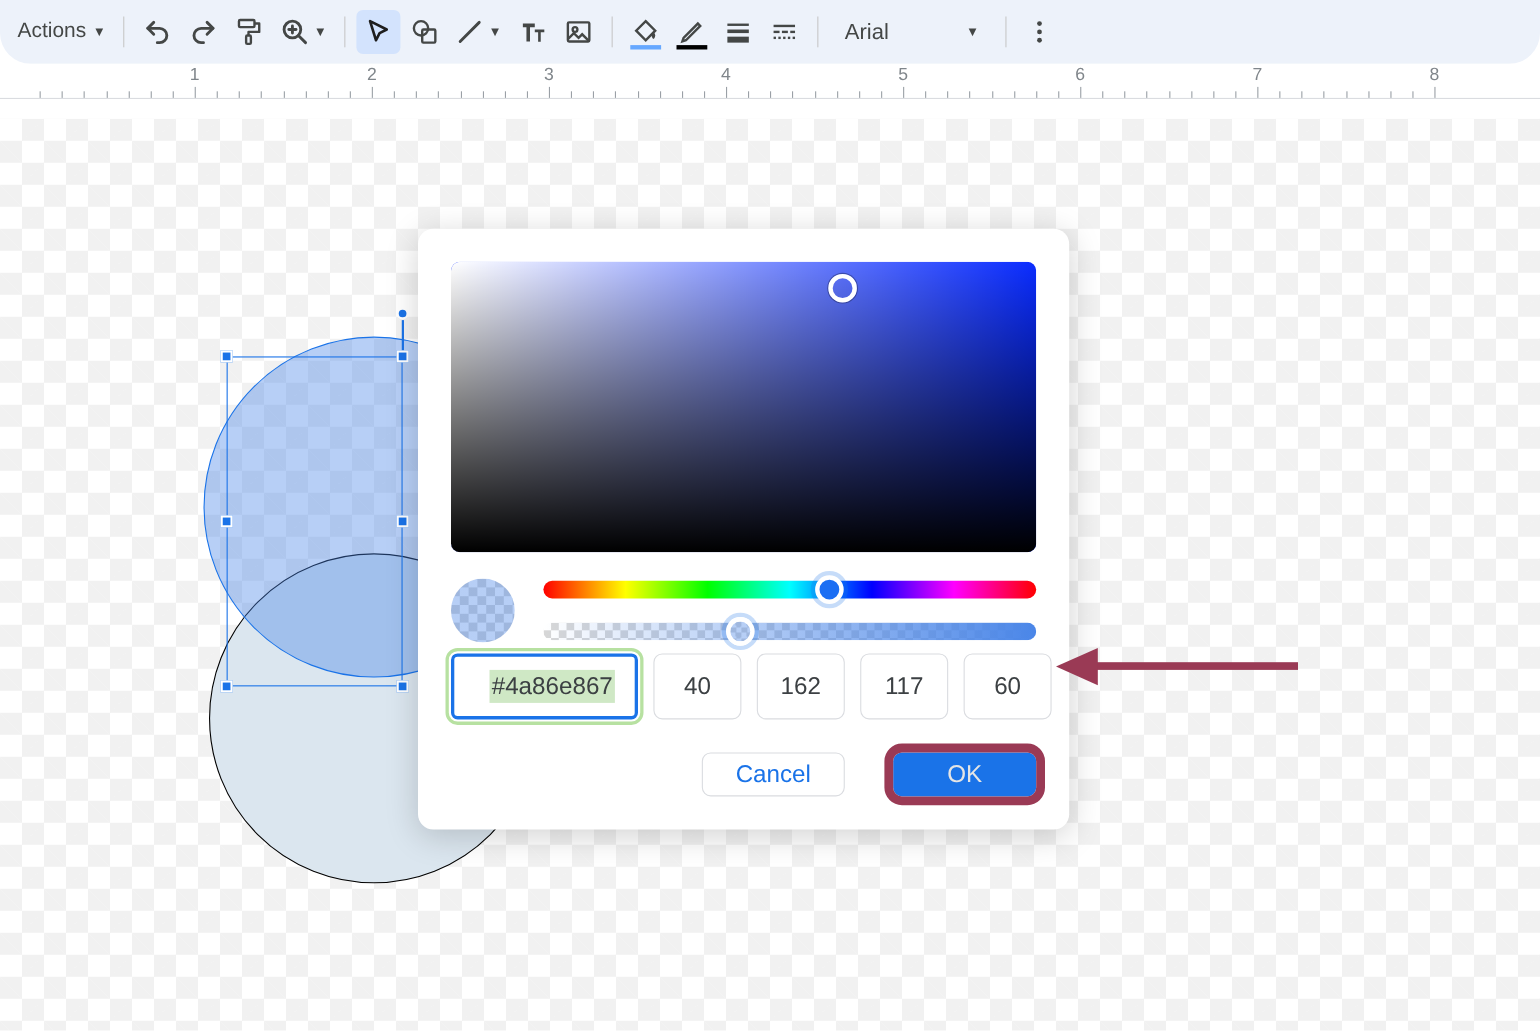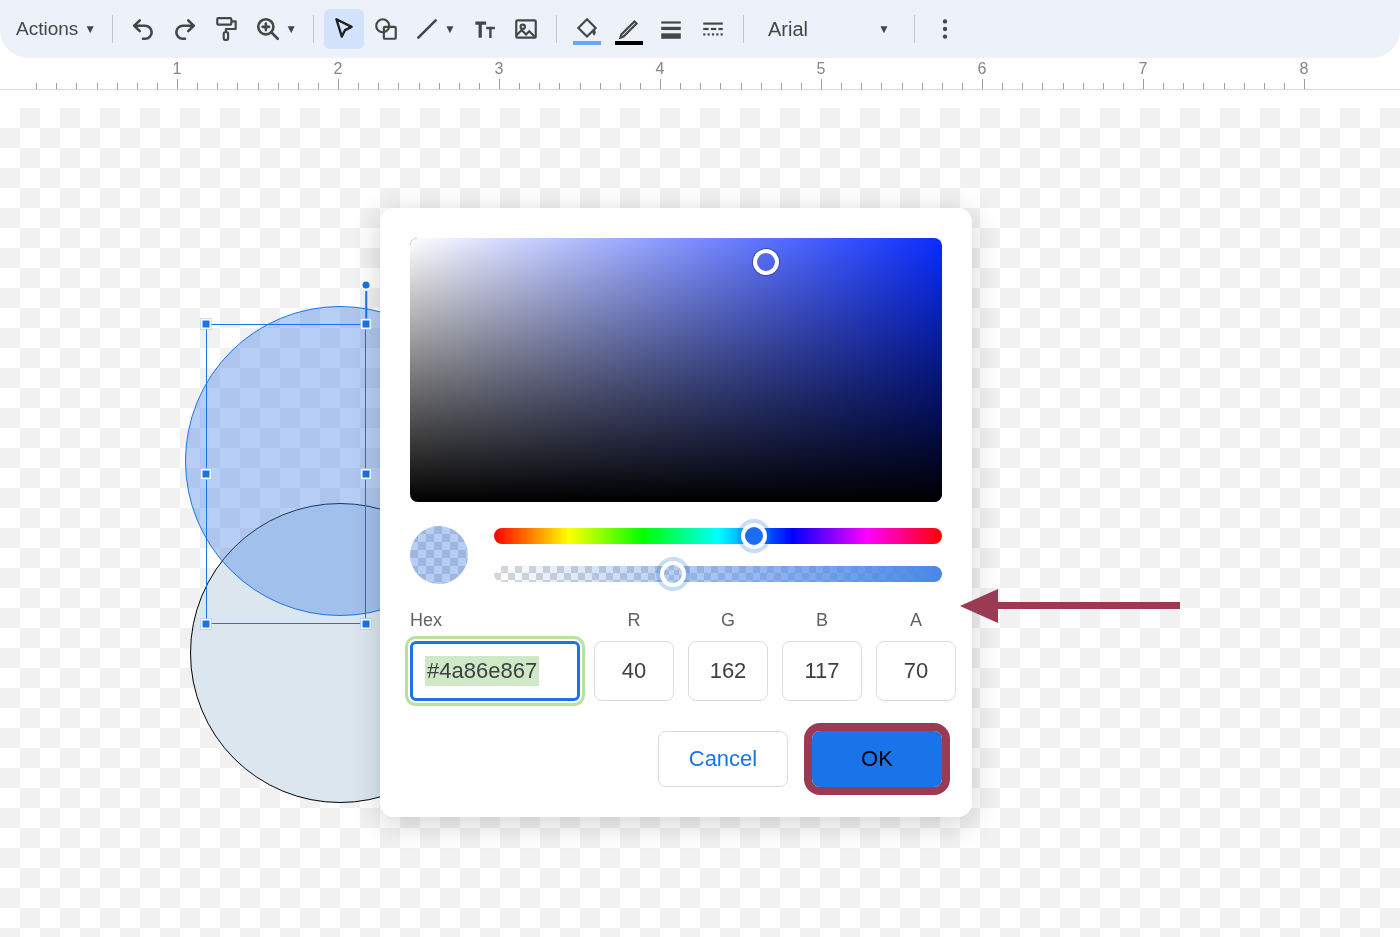--- a/index.html
+++ b/index.html
@@ -200,32 +200,33 @@
   height:60px; border:1px solid #dadce0; border-radius:8px;
   font-size:22px; color:#3c4043;
   display:flex; align-items:center; justify-content:center;
 }
 .hex-input {
   justify-content:flex-start; padding:0 12px;
   border:3px solid #1a73e8;
   outline:3px solid #b7e1a1; outline-offset:2px;
   border-radius:6px;
 }
-.hex-highlight { background:#cfe8c5; padding:2px 2px; }
+.hex-highlight { background:#cfe8c5; padding:2px 2px;margin-left:20px; }
 
 .btn-row { display:flex; gap:24px; justify-content:flex-end; margin-top:30px; }
 .btn {
-  height:56px; min-width:130px; border-radius:8px;
+  height:40px; min-width:130px; border-radius:8px;
   display:flex; align-items:center; justify-content:center;
   font-size:22px; font-weight:500; cursor:pointer;
 }
 .btn.cancel { border:1px solid #dadce0; color:#1a73e8; background:#fff; }
 .btn.ok {
-  background:#1a73e8; color:#000000;
+  background:#1a73e8; color:#e5e5e5;
   outline:8px solid #9a3a55;
+  margin-left:20px;
 }
 
 
 .arrow-annot {
   position:absolute;
   top:487px; left:960px;
   width:220px; height:20px;
   pointer-events:none;
 }
 .arrow-line { position:absolute; top:7px; left:30px; right:0; height:7px; background:#9a3a55; }
@@ -506,43 +507,36 @@
       <div class="sliders">
         <div class="slider hue">
           <div class="thumb" id="hue-thumb" style="left: 58%;"></div>
         </div>
         <div class="slider alpha">
           <div class="thumb" id="alpha-thumb" style="left: 40%;"></div>
         </div>
       </div>
     </div>
 
-    <div class="labels-row">
-      <span>Hex</span>
-      <span>R</span>
-      <span>G</span>
-      <span>B</span>
-      <span>A</span>
-    </div>
 
     <div class="inputs-row">
       <div class="hex-input">
         <span class="hex-highlight">#4a86e867</span>
       </div>
       <div class="num-input">
           <span>40</span>
         </div>
       <div class="num-input">
           <span>162</span>
         </div>
       <div class="num-input">
           <span>117</span>
         </div>
       <div class="num-input">
-          <span>70</span>
+          <span>60</span>
         </div>
     </div>
 
     <div class="btn-row">
       <div class="btn cancel">
         <span>Cancel</span>
       </div>
       <div class="btn ok">
         <span>OK</span>
       </div>

